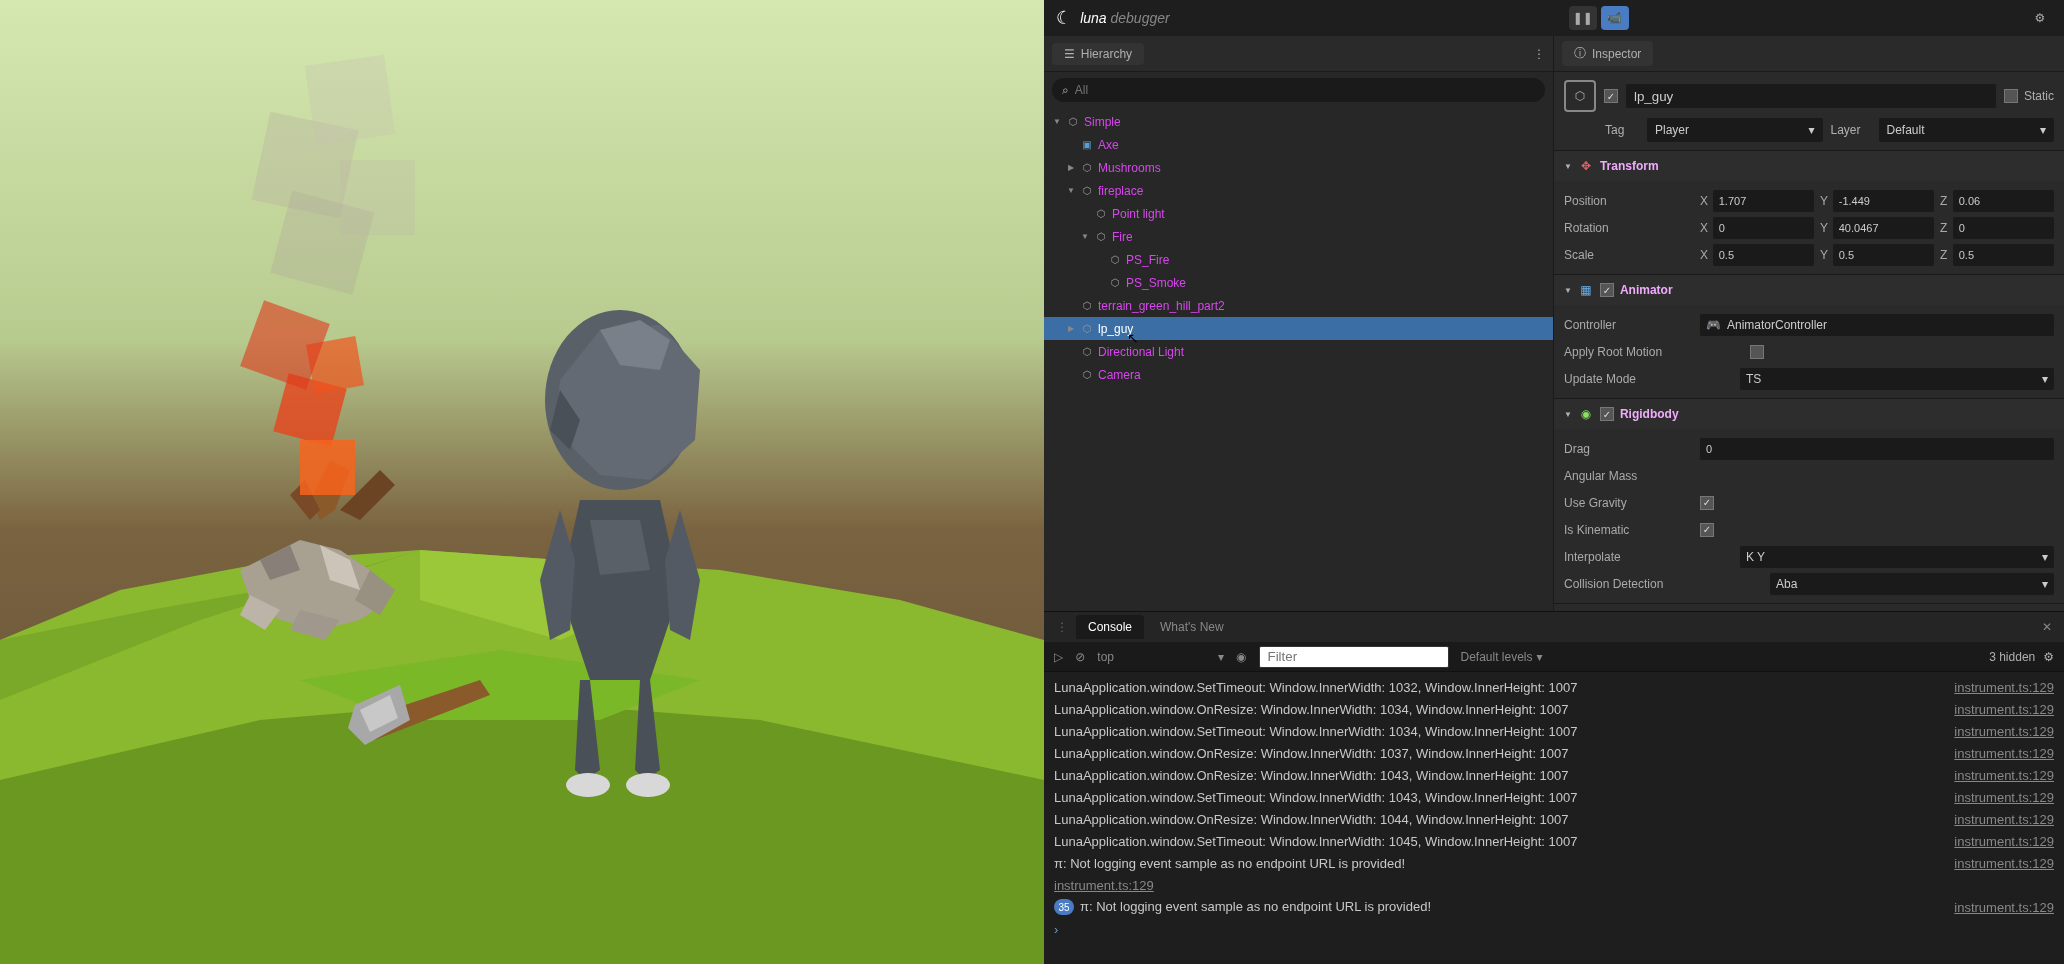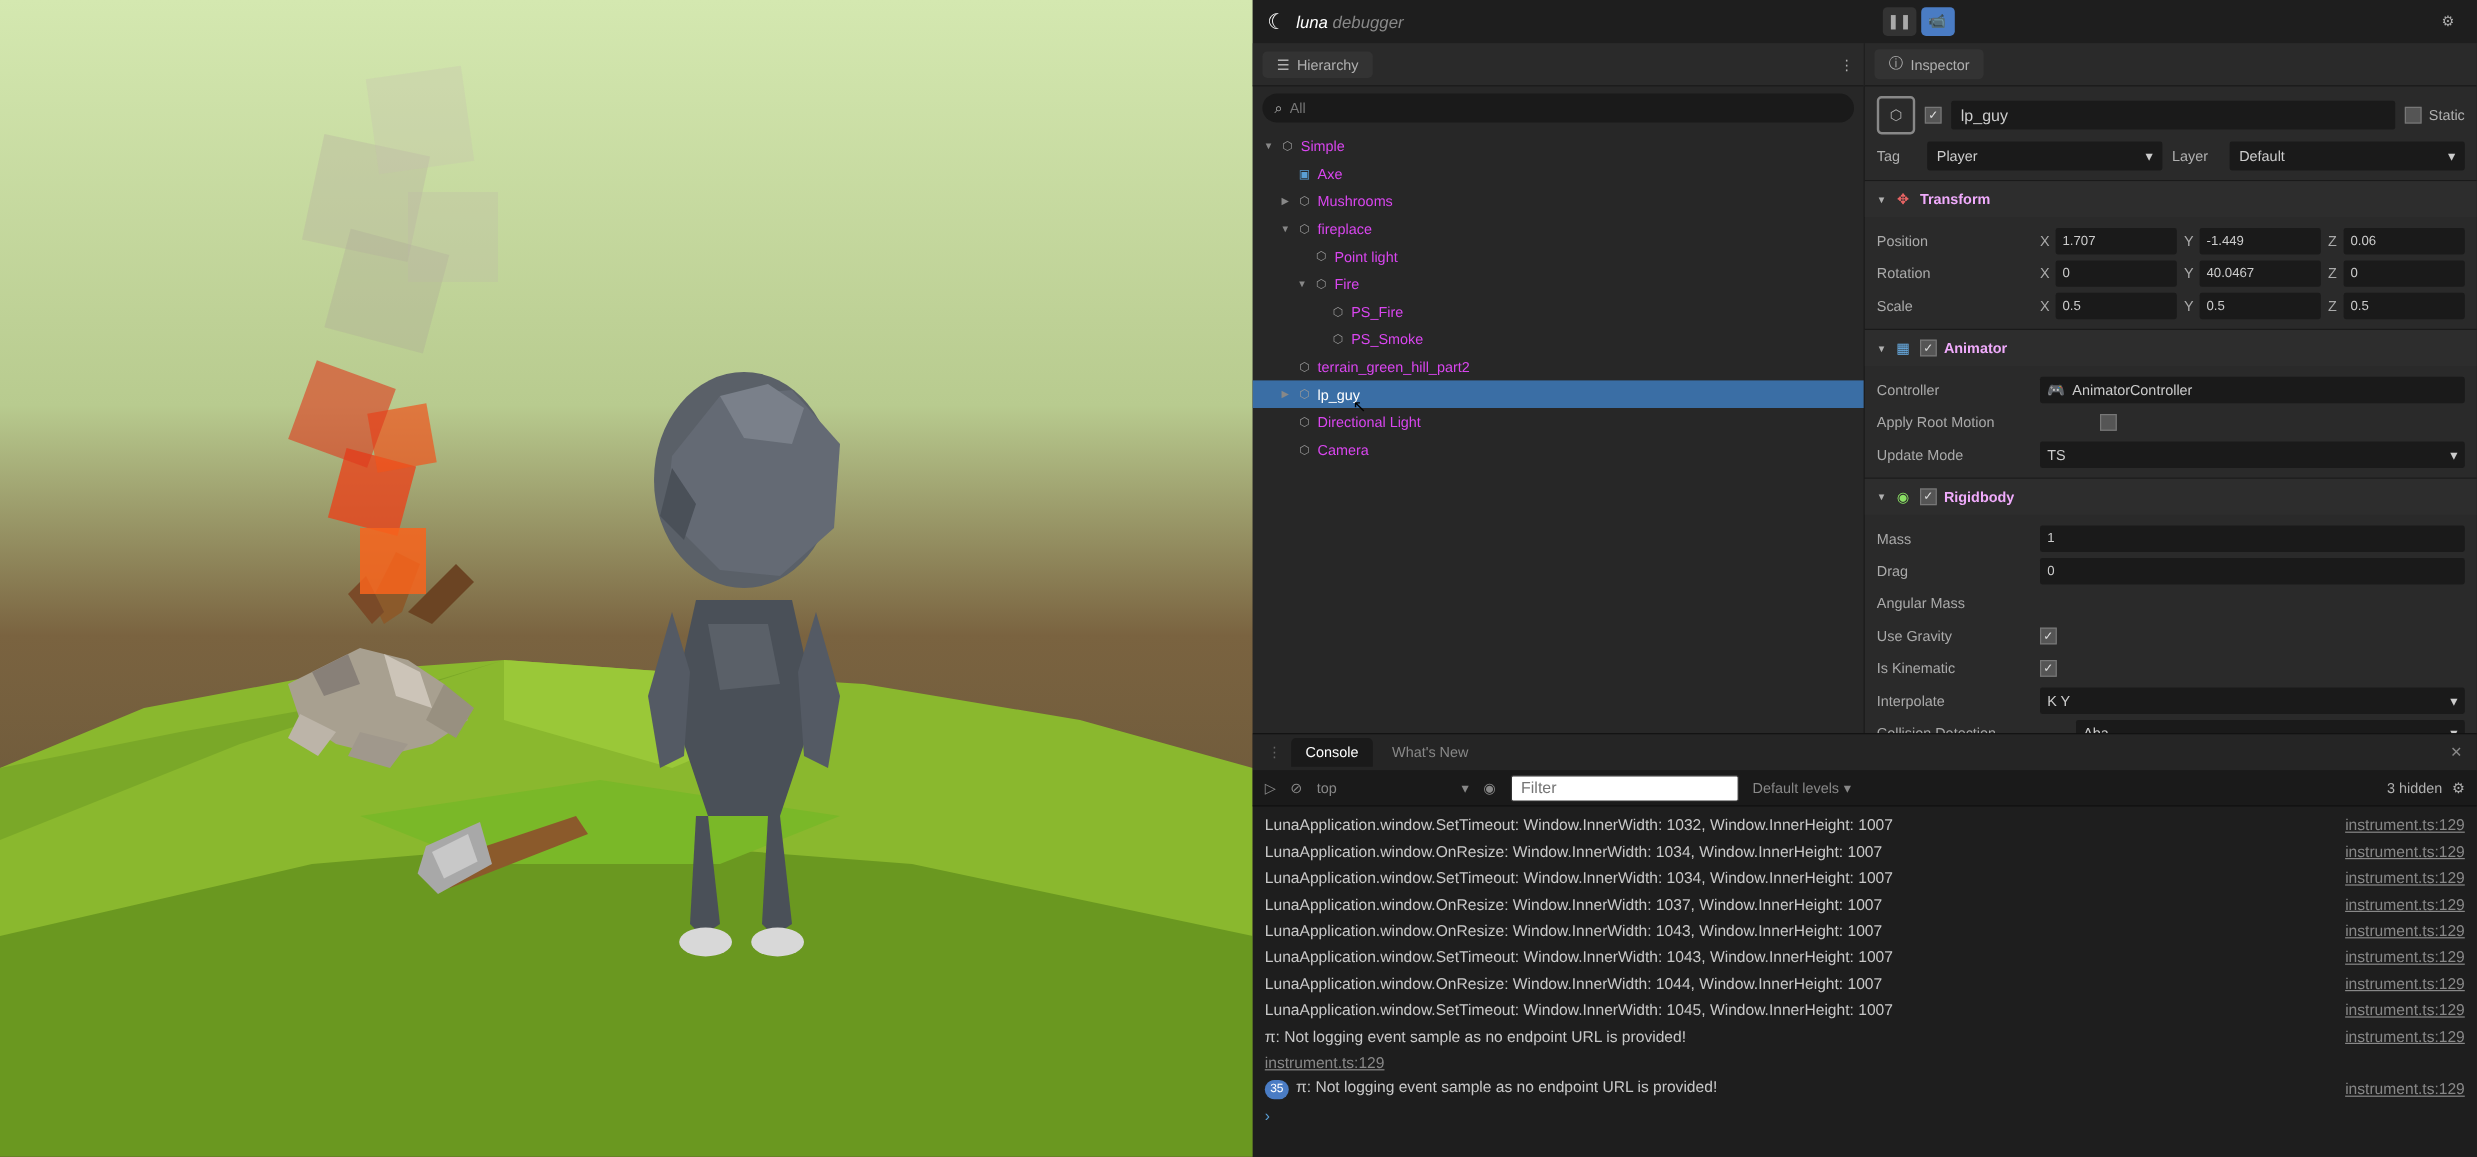--- a/index.html
+++ b/index.html
@@ -35,36 +35,36 @@
 .tree-item.d1{padding-left:22px;}
 .tree-item.d2{padding-left:36px;}
 .tree-item.d3{padding-left:50px;}
 .inspector-panel{width:510px;background:#2a2a2a;}
 .insp-top{padding:8px 10px;border-bottom:1px solid #1a1a1a;}
 .insp-name-row{display:flex;align-items:center;gap:8px;margin-bottom:6px;}
 .hex-icon{width:32px;height:32px;border:2px solid #888;border-radius:4px;display:flex;align-items:center;justify-content:center;}
 .checkbox{width:14px;height:14px;background:#555;border:1px solid #777;display:flex;align-items:center;justify-content:center;font-size:10px;color:#ddd;}
 .name-input{flex:1;background:#1a1a1a;border:none;padding:4px 8px;color:#ccc;height:24px;border-radius:2px;}
 .static-box{display:flex;align-items:center;gap:6px;}
-.tag-layer-row{display:flex;align-items:center;gap:8px;}
+.tag-layer-row{display:flex;align-items:center;gap:8px;margin-left:41px;}
 .tag-layer-row .lbl{font-size:12px;width:34px;}
 .dropdown{flex:1;background:#1a1a1a;padding:4px 8px;height:24px;display:flex;align-items:center;justify-content:space-between;border-radius:2px;color:#ccc;}
 .component{border-bottom:1px solid #1a1a1a;}
 .comp-header{height:30px;display:flex;align-items:center;padding:0 10px;gap:6px;background:#2d2d2d;}
 .comp-header .fold{font-size:8px;}
 .comp-icon{width:16px;height:16px;display:flex;align-items:center;justify-content:center;font-size:12px;}
 .comp-title{font-weight:bold;color:#f0abfc;}
 .comp-body{padding:6px 10px;}
 .prop-row{display:flex;align-items:center;height:27px;gap:26px;}
 .prop-label{width:110px;color:#aaa;}
 .xyz-group{display:flex;gap:6px;flex:1;}
 .xyz-item{display:flex;align-items:center;gap:4px;flex:1;}
 .xyz-item .axis{color:#aaa;width:10px;}
 .val-input{background:#1a1a1a;border:none;padding:3px 6px;color:#ccc;height:22px;width:100%;border-radius:2px;font-size:11px;}
-.wide-input{flex:1;background:#1a1a1a;border:none;padding:3px 6px;color:#ccc;height:22px;border-radius:2px;display:flex;align-items:center;justify-content:space-between;}
+.wide-input{flex:1;background:#1a1a1a;border:none;padding:3px 6px;color:#ccc;height:22px;border-radius:2px;display:flex;align-items:center;justify-content:space-between;margin-left:40px;}
 .obj-field{flex:1;background:#1a1a1a;padding:3px 6px;height:22px;display:flex;align-items:center;gap:6px;border-radius:2px;color:#ccc;}
 .console-area{flex:1;background:#1e1e1e;border-top:1px solid #111;display:flex;flex-direction:column;}
 .console-tabs{height:30px;display:flex;align-items:center;padding:0 8px;gap:4px;background:#252525;}
 .console-tab{padding:5px 12px;color:#888;}
 .console-tab.active{background:#1a1a1a;color:#fff;border-radius:4px 4px 0 0;}
 .close-x{margin-left:auto;color:#888;padding:4px;}
 .drag-icon{color:#666;padding:4px;}
 .console-toolbar{height:30px;display:flex;align-items:center;padding:0 10px;gap:12px;background:#1a1a1a;border-bottom:1px solid #111;}
 .ct-item{color:#888;display:flex;align-items:center;gap:4px;}
 .filter-input{background:#ffffff;border:1px solid #333;padding:3px 8px;color:#888;height:22px;width:190px;border-radius:2px;}
@@ -354,24 +354,20 @@
 
       <div class="component">
         <div class="comp-header">
           <span class="fold">▼</span>
           <span class="comp-icon" style="color:#8ae064">◉</span>
           <div class="checkbox">✓</div>
           <span class="comp-title">Rigidbody</span>
         </div>
         <div class="comp-body">
           <div class="prop-row">
-              <span class="prop-label">Mass</span>
-              <input class="val-input" style="flex: 1 1 0%;" value="1">
-            </div>
-          <div class="prop-row">
               <span class="prop-label">Drag</span>
               <input class="val-input" style="flex: 1 1 0%;" value="0">
             </div>
           <div class="prop-row">
               <span class="prop-label">Angular Mass</span>
             </div>
           <div class="prop-row">
               <span class="prop-label">Use Gravity</span>
               <div class="checkbox">✓</div>
             </div>

